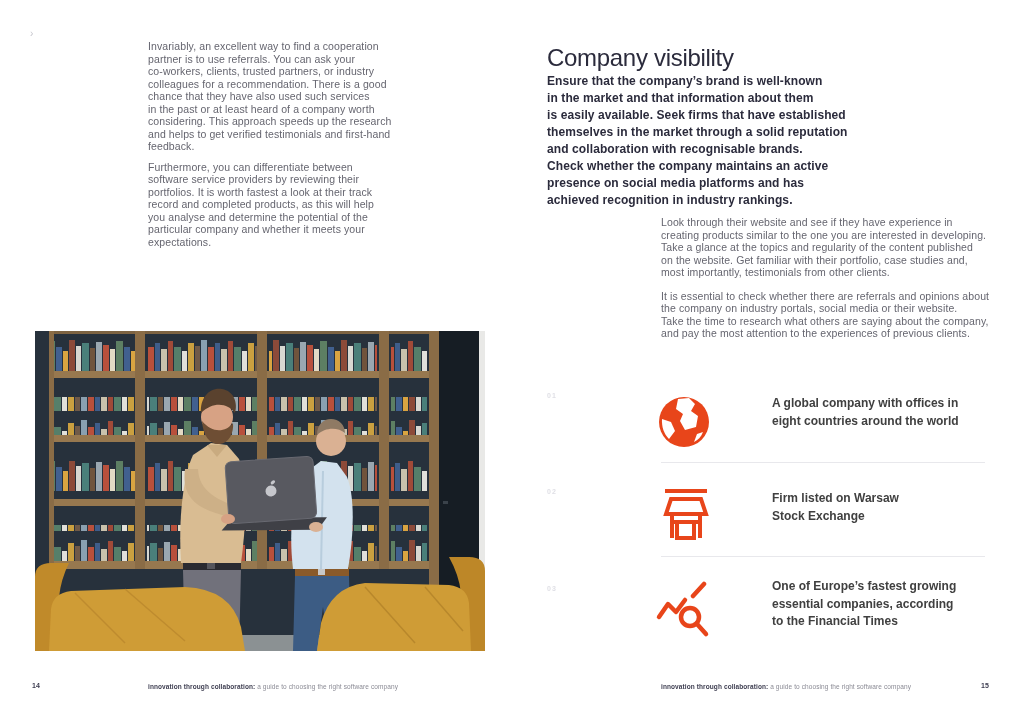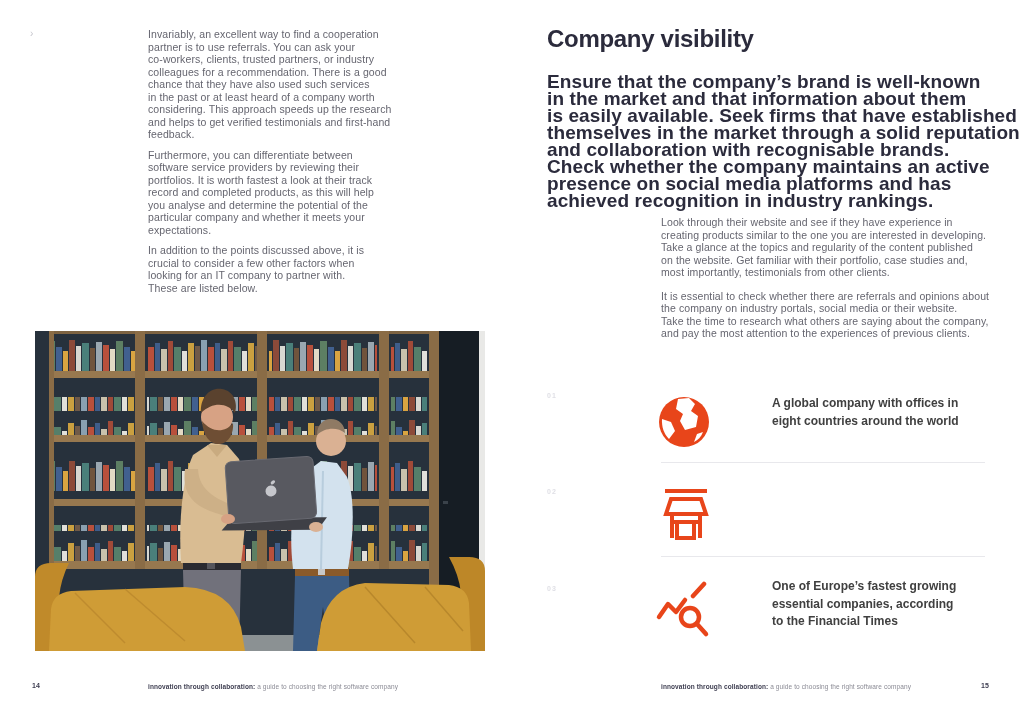--- a/index.html
+++ b/index.html
@@ -2,38 +2,38 @@
 <html><head>
 <meta charset="utf-8">
 <style>
   * { margin:0; padding:0; box-sizing:border-box; }
   html,body { width:1024px; height:724px; }
   body { font-family:"Liberation Sans","DejaVu Sans",sans-serif; background:#ffffff; }
   .spread { position:relative; width:1024px; height:724px; background:#ffffff; overflow:hidden; }
 
   
   .nav-marker { position:absolute; left:30px; top:28px; font-size:10px; color:#c6c6cd; }
-  .body-col { position:absolute; left:148px; top:28px; }
+  .body-col { position:absolute; left:148px; top:40px; }
   .body-col p, .rp-body p { white-space:pre; font-size:10.5px; line-height:12.5px; color:#65656f; letter-spacing:.1px; }
   .body-col p { margin-bottom:8px; }
   .photo { position:absolute; left:35px; top:331px; width:450px; height:320px; }
   .photo svg { display:block; }
 
   
   .pagenum { position:absolute; top:682px; font-size:7px; font-weight:700; color:#3d3d50; }
   .pagenum-left { left:32px; }
   .pagenum-right { left:981px; }
   .booklet { position:absolute; top:683px; font-size:6.5px; color:#8b8b95; letter-spacing:.1px; }
   .booklet b { color:#3d3d50; font-weight:700; }
   .booklet-left { left:148px; }
   .booklet-right { left:661px; }
 
   
-  .rp-title { position:absolute; left:547px; top:25px; font-size:24px; font-weight:700; color:#2b2b3c; letter-spacing:-0.3px; }
-  .rp-intro { position:absolute; left:547px; top:73px; white-space:pre; font-size:19px; line-height:17px; font-weight:700; color:#2b2b3c; letter-spacing:.1px; }
+  .rp-title { position:absolute; left:547px; top:44px; font-size:24px; font-weight:400; color:#2b2b3c; letter-spacing:-0.3px; }
+  .rp-intro { position:absolute; left:547px; top:73px; white-space:pre; font-size:12px; line-height:17px; font-weight:700; color:#2b2b3c; letter-spacing:.1px; }
   .rp-body { position:absolute; left:661px; top:216px; }
   .rp-body p { margin-bottom:11px; }
 
   .item-number { position:absolute; left:547px; font-size:7px; font-weight:600; letter-spacing:1px; color:#e0e0e6; }
   .item-icon { position:absolute; }
   .item-title { position:absolute; left:772px; white-space:pre; font-size:12px; line-height:17.5px; font-weight:700; color:#404040; }
   .divider { position:absolute; left:661px; width:324px; height:1px; background:#e8e8ec; }
 </style>
 </head>
 <body>
@@ -52,24 +52,20 @@
 considering. This approach speeds up the research
 and helps to get verified testimonials and first-hand
 feedback.</p>
     <p>Furthermore, you can differentiate between
 software service providers by reviewing their
 portfolios. It is worth fastest a look at their track
 record and completed products, as this will help
 you analyse and determine the potential of the
 particular company and whether it meets your
 expectations.</p>
-    <p>In addition to the points discussed above, it is
-crucial to consider a few other factors when
-looking for an IT company to partner with.
-These are listed below.</p>
   </div>
 
   <div class="photo">
     <svg width="450" height="320" viewBox="0 0 450 320">
       <defs>
         <pattern id="bkA" width="68" height="40" patternUnits="userSpaceOnUse">
           <rect x="0" y="14" width="6" height="26" fill="#b8503c"></rect>
           <rect x="7" y="18" width="5" height="22" fill="#e3dac4"></rect>
           <rect x="13" y="10" width="7" height="30" fill="#5d7f63"></rect>
           <rect x="21" y="16" width="6" height="24" fill="#41608f"></rect>
@@ -209,20 +205,22 @@
 
   <span class="item-number" style="top:488px">02</span>
   <span class="item-icon" style="left:662px; top:486px">
     <svg width="48" height="54" viewBox="0 0 48 54" fill="none" stroke="#E8451A" stroke-width="4">
       <line x1="3" y1="5" x2="45" y2="5"></line>
       <path d="M9,13 H39 L44,28 H4 Z"></path>
       <path d="M10,28 V52 M38,28 V52 M10,36 H38"></path>
       <rect x="15" y="36" width="17" height="16"></rect>
     </svg>
   </span>
+  <div class="item-title" style="top:490px">Firm listed on Warsaw
+Stock Exchange</div>
 
   <div class="divider" style="top:556px"></div>
 
   <span class="item-number" style="top:585px">03</span>
   <span class="item-icon" style="left:655px; top:581px">
     <svg width="56" height="58" viewBox="0 0 56 58" fill="none" stroke="#E8451A" stroke-width="4.5" stroke-linecap="round" stroke-linejoin="round">
       <path d="M4,36 L13,23 L21,31 L30,19"></path>
       <path d="M38,15 L49,3"></path>
       <circle cx="35" cy="36" r="9"></circle>
       <path d="M42,43 L51,53"></path>

